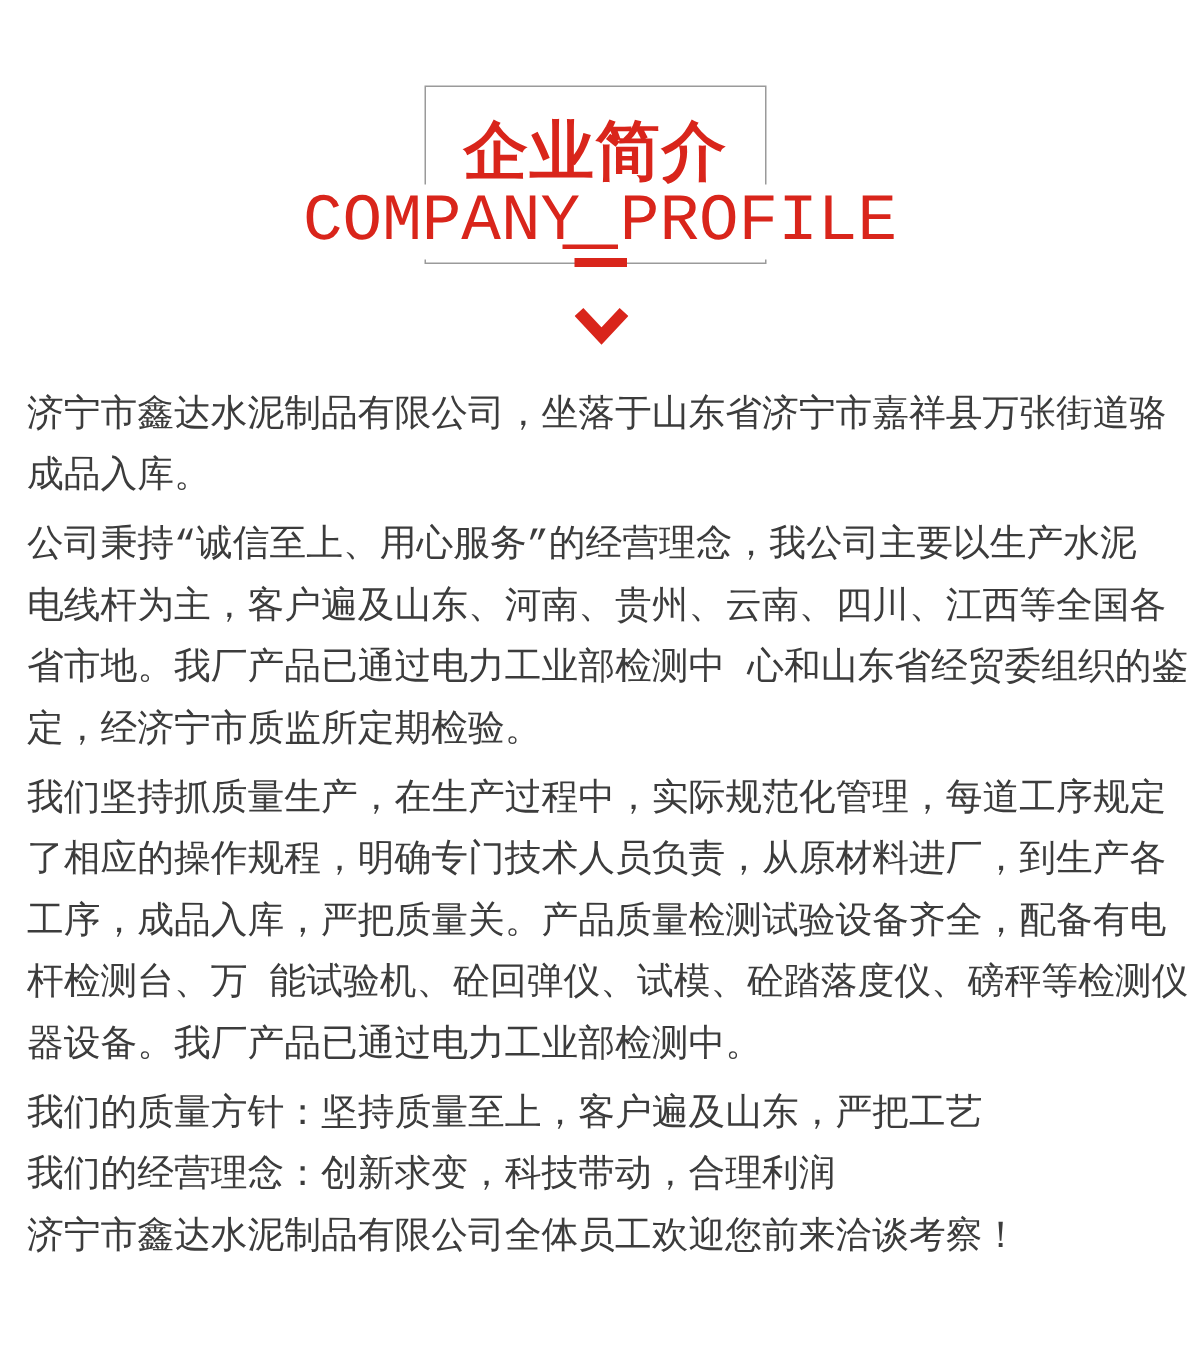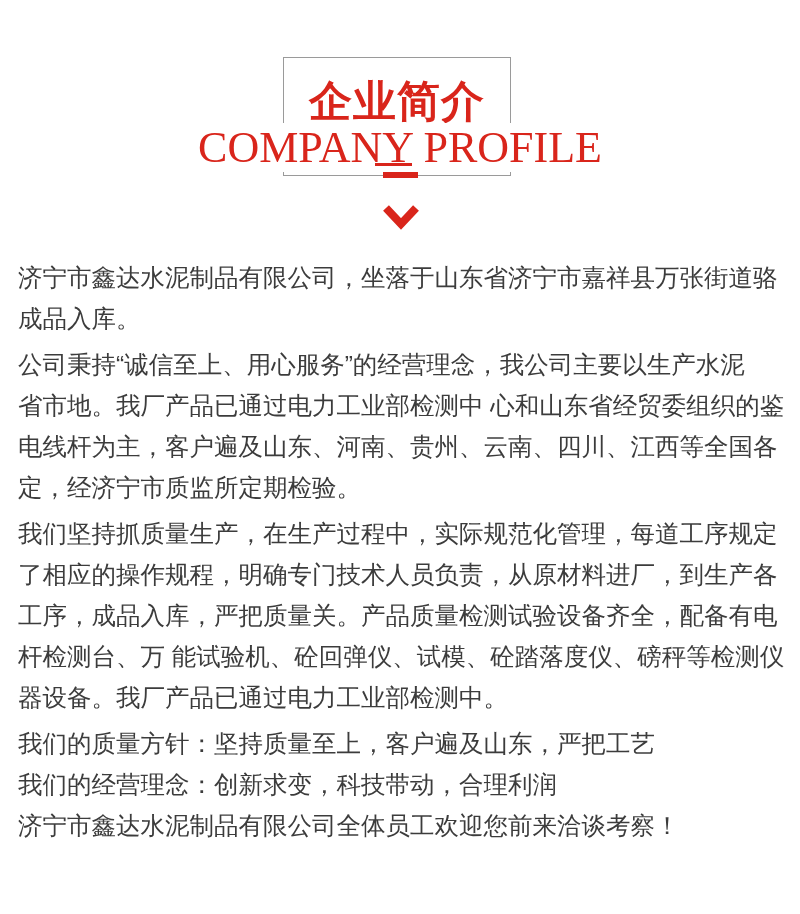--- a/index.html
+++ b/index.html
@@ -34,21 +34,21 @@
     font-weight: bold;
     color: var(--accent);
     letter-spacing: 1px;
     white-space: nowrap;
   }
   .en-title {
     position: absolute;
     left: 0; top: 126px;
     width: 800px;
     text-align: center;
-    font-family: Liberation Serif, serif;
+    font-family: Liberation Mono, monospace;
     font-size: 44px;
     line-height: 44px;
     color: var(--accent);
     white-space: nowrap;
   }
   .en-title .bg {
     background: var(--page-bg);
     padding: 0 6px;
   }
   .underscore-line {
@@ -73,20 +73,21 @@
   .intro {
     padding: 0 18px;
     color: var(--body-text);
     font-size: 24.5px;
   }
   .para + .para { margin-top: 5px; }
   .line {
     line-height: 41px;
     white-space: nowrap;
     letter-spacing: 0;
+    font-family: Liberation Mono, monospace;
   }
 </style>
 </head>
 <body>
 
 <div class="page">
 
   <div class="header">
     <div class="profile-box">
       <div class="cn-title">企业简介</div>
@@ -107,22 +108,22 @@
   </div>
 
   <div class="intro">
 
   <div class="para">
         <div class="line">济宁市鑫达水泥制品有限公司，坐落于山东省济宁市嘉祥县万张街道骆</div>
         <div class="line">成品入库。</div>
       </div>
       <div class="para">
         <div class="line">公司秉持“诚信至上、用心服务”的经营理念，我公司主要以生产水泥</div>
+        <div class="line">电线杆为主，客户遍及山东、河南、贵州、云南、四川、江西等全国各</div>
         <div class="line">省市地。我厂产品已通过电力工业部检测中 心和山东省经贸委组织的鉴</div>
-        <div class="line">电线杆为主，客户遍及山东、河南、贵州、云南、四川、江西等全国各</div>
         <div class="line">定，经济宁市质监所定期检验。</div>
       </div>
       <div class="para">
         <div class="line">我们坚持抓质量生产，在生产过程中，实际规范化管理，每道工序规定</div>
         <div class="line">了相应的操作规程，明确专门技术人员负责，从原材料进厂，到生产各</div>
         <div class="line">工序，成品入库，严把质量关。产品质量检测试验设备齐全，配备有电</div>
         <div class="line">杆检测台、万 能试验机、砼回弹仪、试模、砼踏落度仪、磅秤等检测仪</div>
         <div class="line">器设备。我厂产品已通过电力工业部检测中。</div>
       </div>
       <div class="para">

